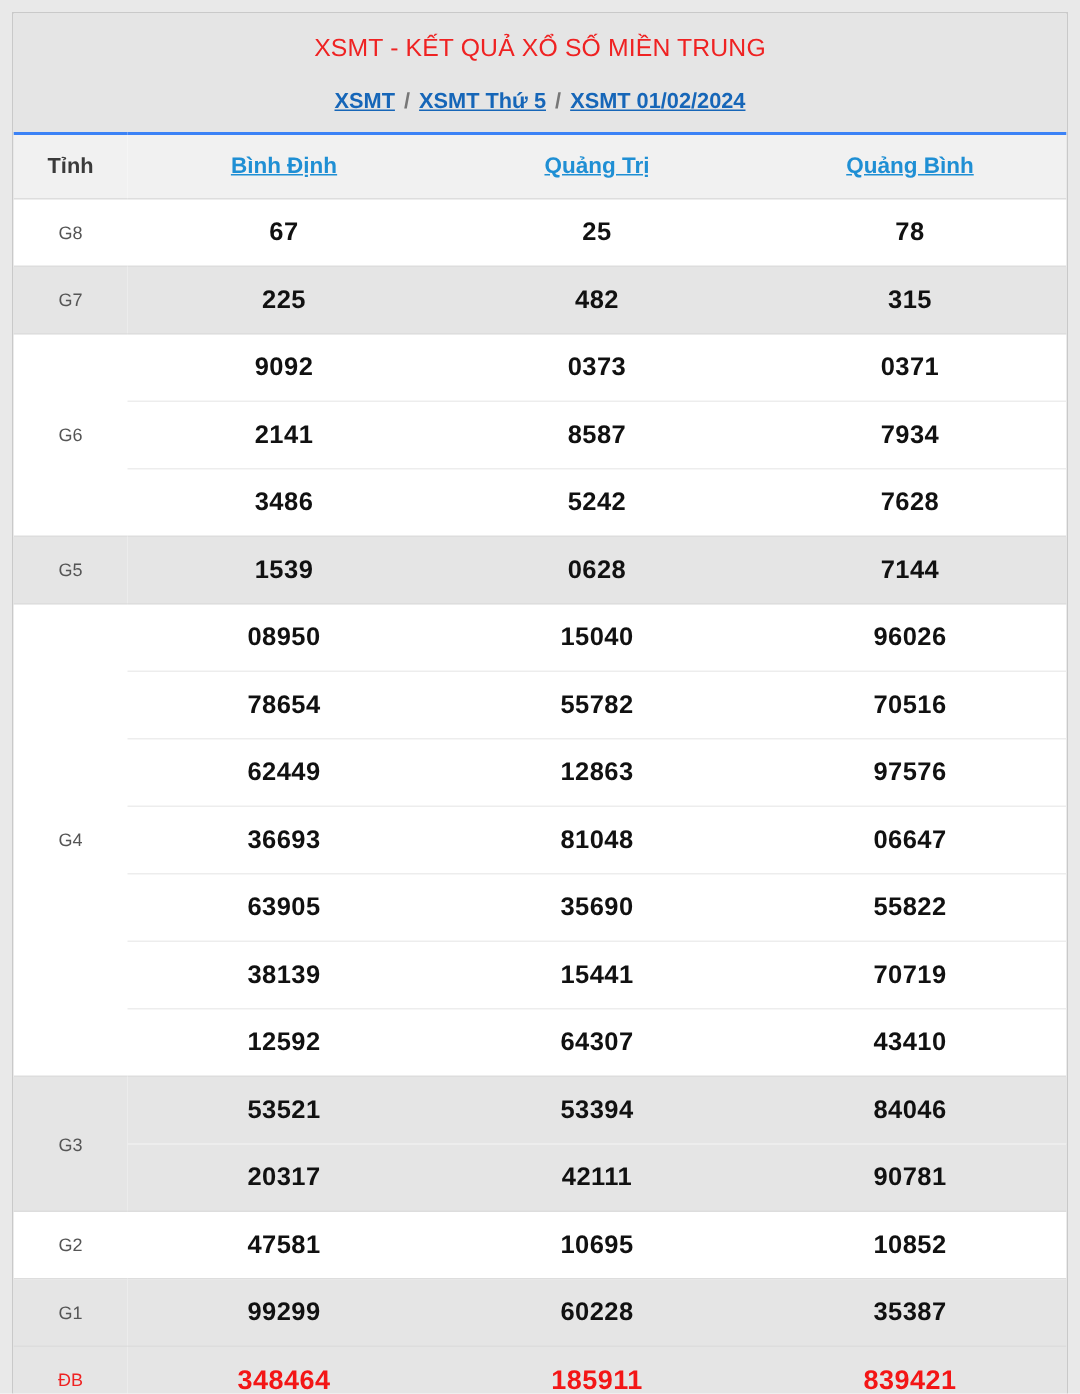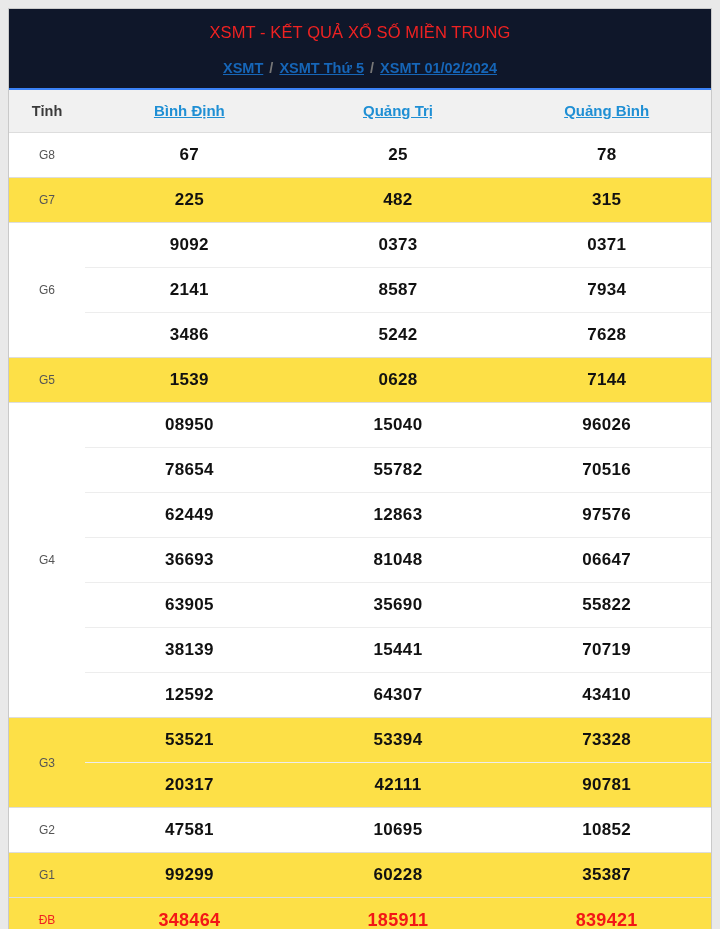--- a/index.html
+++ b/index.html
@@ -30,21 +30,21 @@
     background: #ffffff;
     border: 1px solid #c9c9c9;
     border-bottom: none;
     overflow: hidden;
   }
 
   
   .head {
     padding: 12px 10px 10px 10px;
     text-align: center;
-    background: #0f172a;
+    background: #e5e5e5;
   }
   .head-title {
     color: #ef2222;
     font-size: 16.5px;
     line-height: 22px;
     letter-spacing: .1px;
     white-space: nowrap;
   }
   .breadcrumb {
     margin-top: 15px;
@@ -104,21 +104,21 @@
     cursor: pointer;
     margin-top: 28px;
   }
 
   tbody td {
     height: 44px;
     text-align: center;
     vertical-align: middle;
     background: #ffffff;
   }
-  tbody tr.shaded td { background: #fde047; }
+  tbody tr.shaded td { background: #e5e5e5; }
 
   
   tbody tr.group-start > td { border-top: 1px solid #dddddd; }
   
   tbody tr.sub-row > td.val { border-top: 1px solid #ededed; }
 
   td.label {
     color: #555555;
     font-size: 12px;
     font-weight: normal;
@@ -241,21 +241,21 @@
           </tr>
           <tr class="sub-row">
             <td class="val sep-l">12592</td>
             <td class="val sep-l">64307</td>
             <td class="val sep-l">43410</td>
           </tr>
           <tr class="shaded group-start">
             <td class="label" rowspan="2">G3</td>
             <td class="val sep-l">53521</td>
             <td class="val sep-l">53394</td>
-            <td class="val sep-l">73328</td>
+            <td class="val sep-l">84046</td>
           </tr>
           <tr class="shaded sub-row">
             <td class="val sep-l">20317</td>
             <td class="val sep-l">42111</td>
             <td class="val sep-l">90781</td>
           </tr>
           <tr class="group-start">
             <td class="label" rowspan="1">G2</td>
             <td class="val sep-l">47581</td>
             <td class="val sep-l">10695</td>

